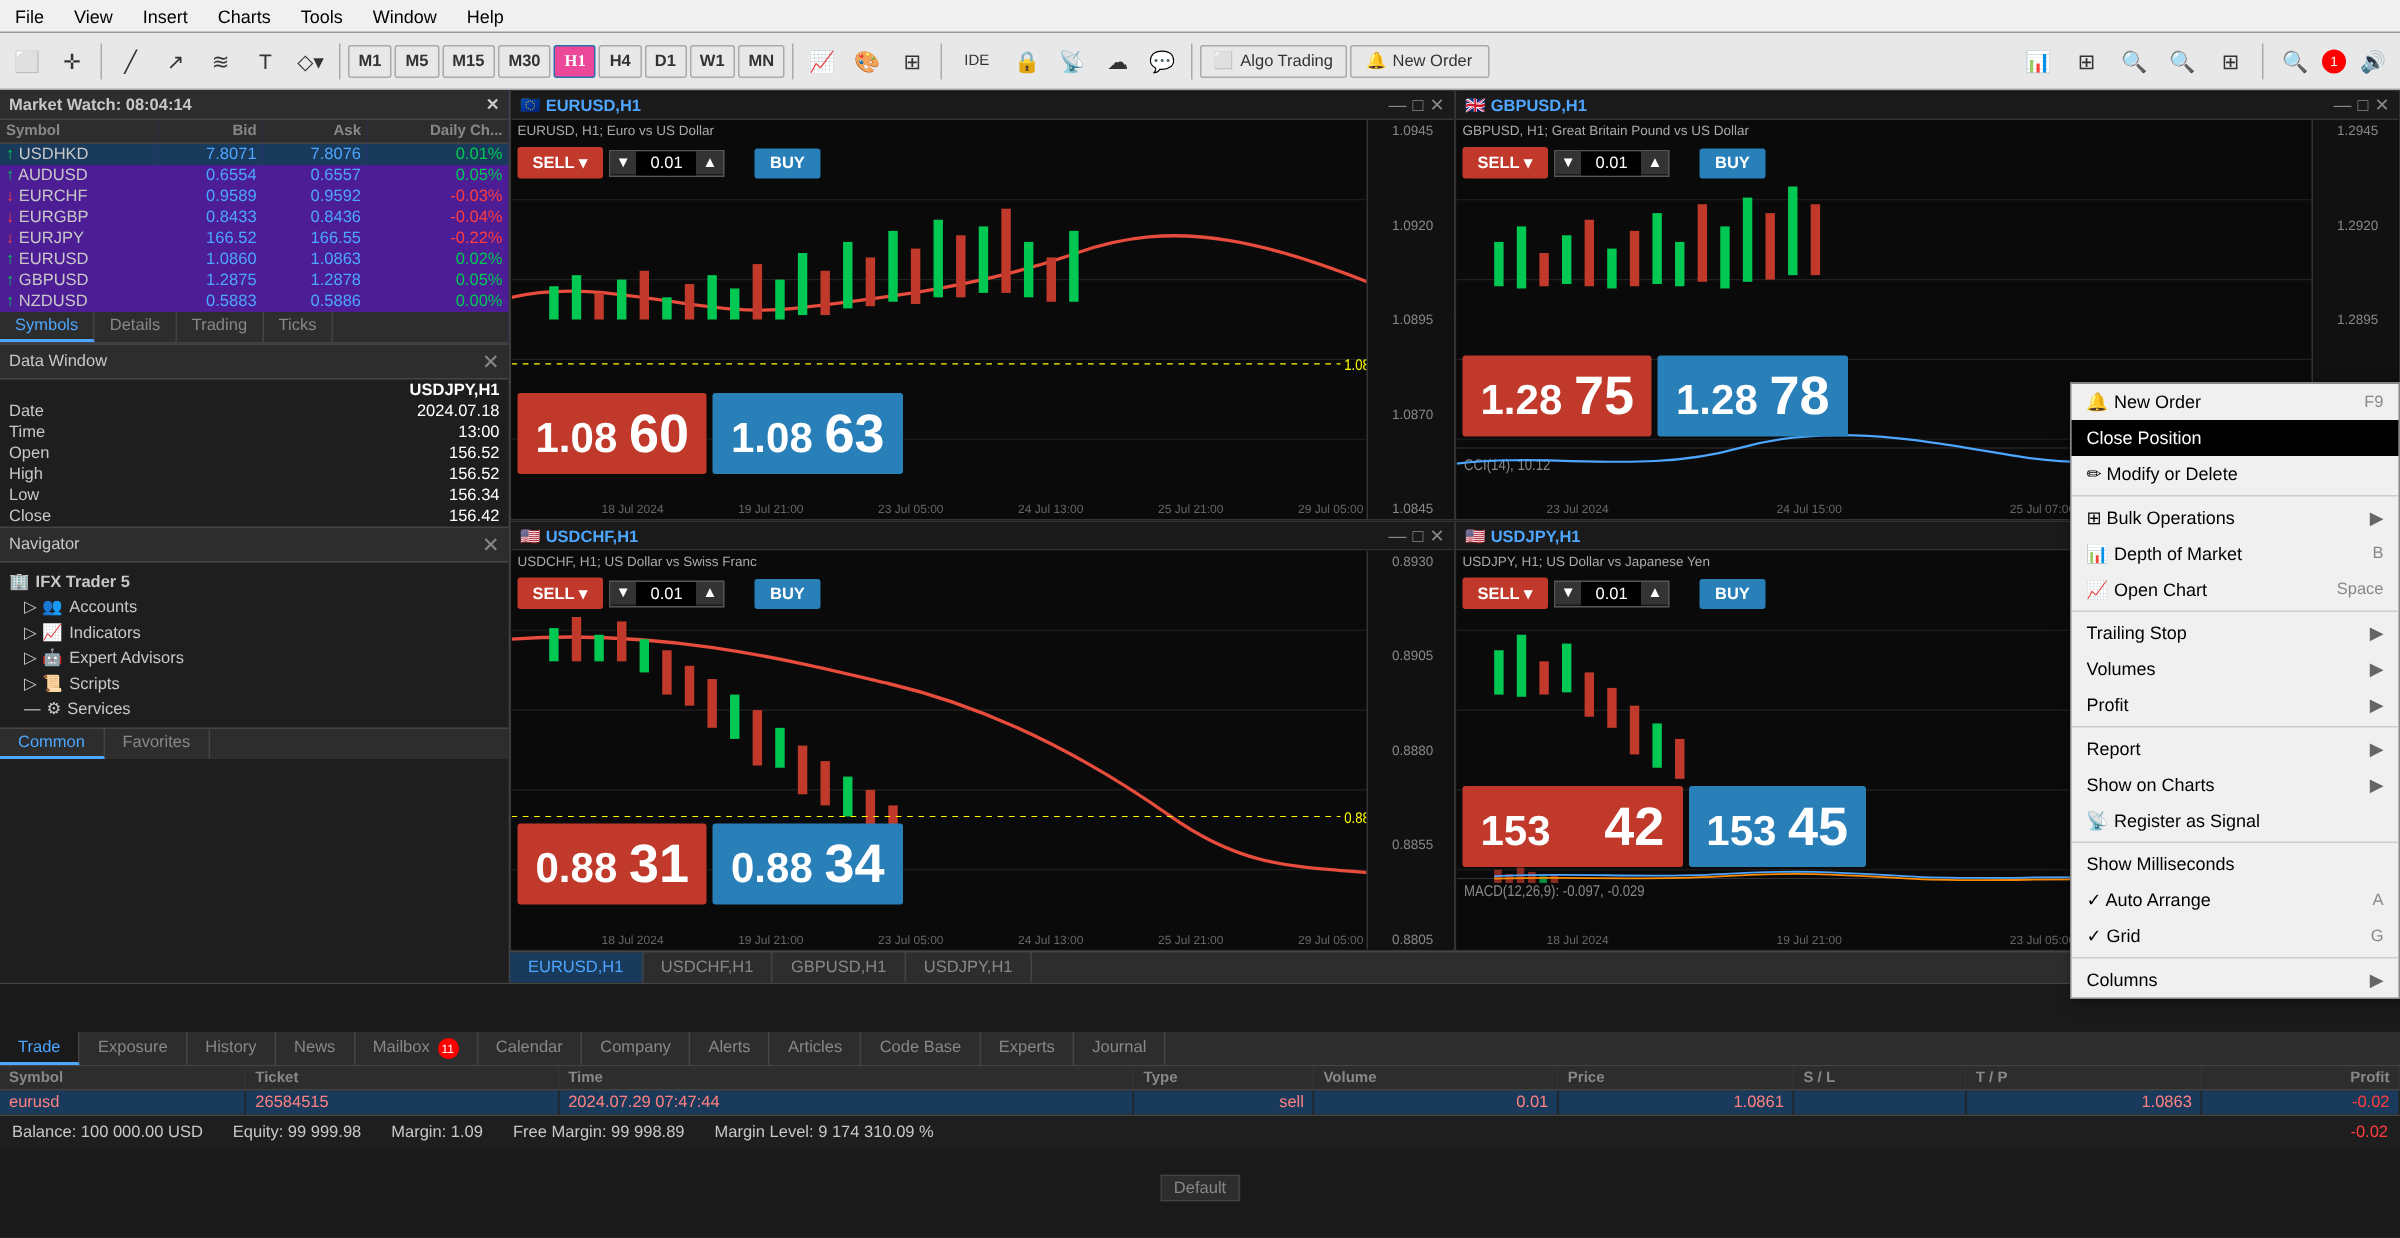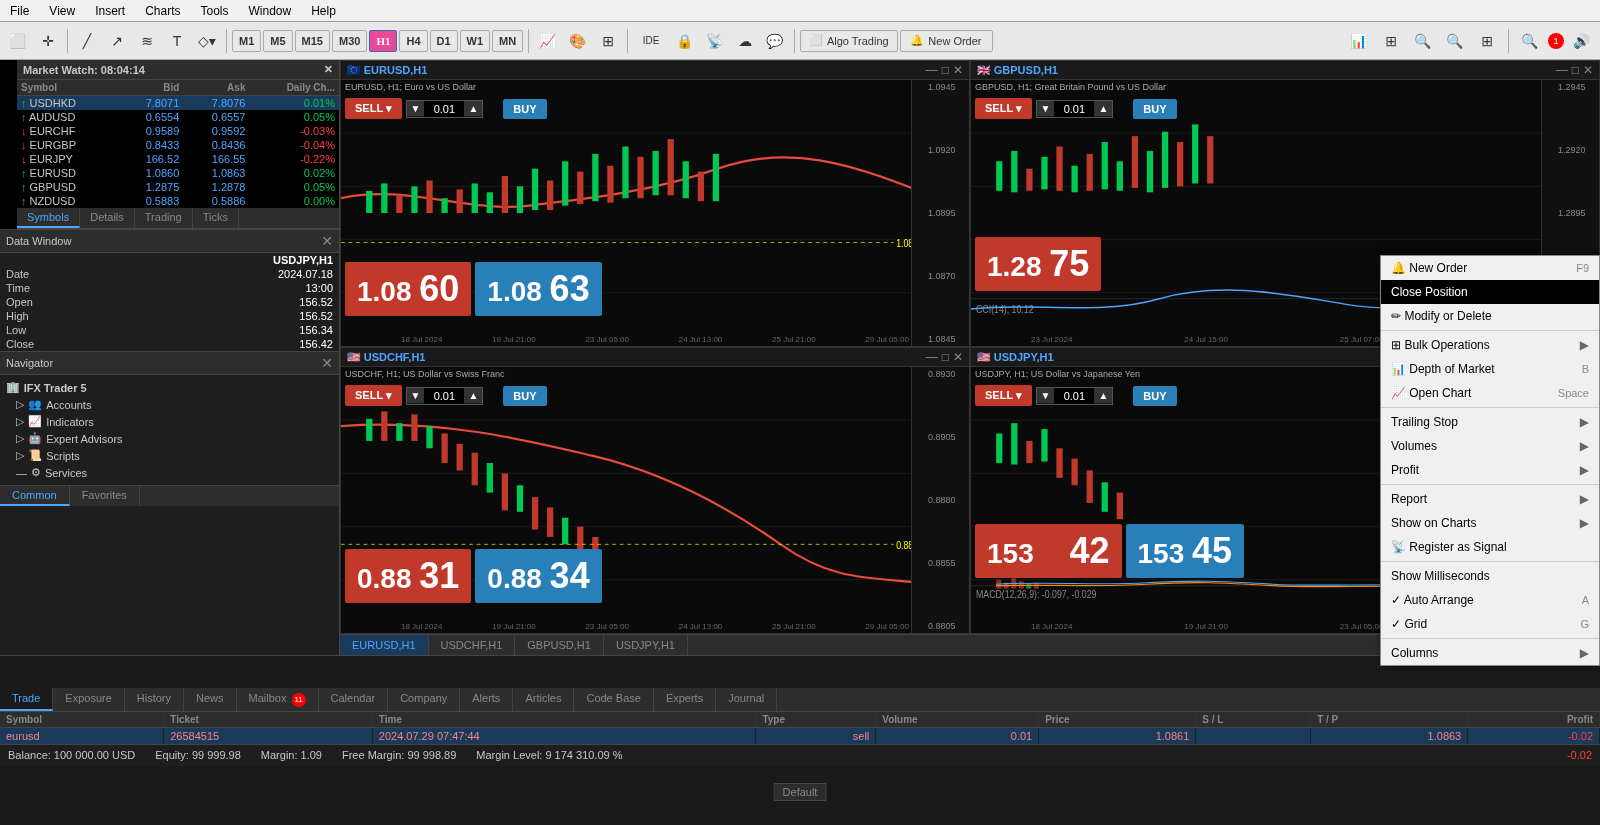--- a/index.html
+++ b/index.html
@@ -19,21 +19,21 @@
     .new-order-btn { padding: 2px 10px; background: #e8e8e8; border: 1px solid #aaa; cursor: pointer; font-size: 11px; color: #333; border-radius: 2px; height: 22px; display: flex; align-items: center; gap: 4px; }
     .notification-badge { background: red; color: white; border-radius: 50%; width: 16px; height: 16px; font-size: 9px; display: flex; align-items: center; justify-content: center; position: relative; }
 
     
     #main-layout { display: flex; height: calc(825px - 22px - 38px - 24px - 28px - 24px); }
 
     
     #left-panel { width: 340px; background: #1e1e1e; display: flex; flex-direction: column; border-right: 1px solid #444; flex-shrink: 0; }
 
     
-    #market-watch { background: #000000; border-bottom: 1px solid #444; padding-left: 17px; }
+    #market-watch { background: #4c1d95; border-bottom: 1px solid #444; }
     #market-watch-header { background: #2d2d2d; padding: 3px 6px; display: flex; justify-content: space-between; align-items: center; border-bottom: 1px solid #444; }
     #market-watch-header span { font-size: 11px; color: #c8c8c8; font-weight: bold; }
     .mw-close { cursor: pointer; color: #888; font-size: 14px; }
     .mw-table { width: 100%; border-collapse: collapse; }
     .mw-table th { background: #2d2d2d; color: #888; font-size: 10px; padding: 2px 4px; text-align: right; border-bottom: 1px solid #444; }
     .mw-table th:first-child { text-align: left; }
     .mw-table td { padding: 1px 4px; font-size: 11px; text-align: right; cursor: pointer; }
     .mw-table td:first-child { text-align: left; }
     .mw-table tr.selected { background: #1a3a5c; }
     .arrow-up { color: #00c853; }
@@ -472,20 +472,21 @@
                 <button class="sell-btn">SELL ▾</button>
                 <div class="lot-control">
                   <button class="lot-arrow">▼</button>
                   <span class="lot-value">0.01</span>
                   <button class="lot-arrow">▲</button>
                 </div>
                 <button class="buy-btn">BUY</button>
               </div>
               <div style="position:absolute;bottom:55px;left:4px;display:flex;gap:4px;">
                 <div class="sell-price-big">1.28 <span style="font-size:36px;">75</span></div>
+                <div class="buy-price-big">1.28 <span style="font-size:36px;">78</span></div>
               </div>
               <svg class="chart-svg" viewBox="0 0 500 180" preserveAspectRatio="none">
                 <rect width="500" height="180" fill="#0a0a0a"></rect>
                 <line x1="0" y1="36" x2="500" y2="36" stroke="#222" stroke-width="0.5"></line>
                 <line x1="0" y1="72" x2="500" y2="72" stroke="#222" stroke-width="0.5"></line>
                 <line x1="0" y1="108" x2="500" y2="108" stroke="#222" stroke-width="0.5"></line>
                 <line x1="0" y1="144" x2="500" y2="144" stroke="#222" stroke-width="0.5"></line>
                 <rect x="20" y="55" width="5" height="20" fill="#00c853"></rect>
                 <rect x="32" y="48" width="5" height="28" fill="#00c853"></rect>
                 <rect x="44" y="60" width="5" height="15" fill="#c0392b"></rect>

